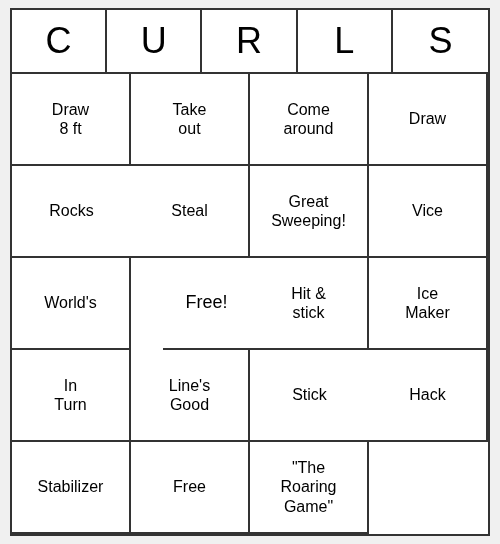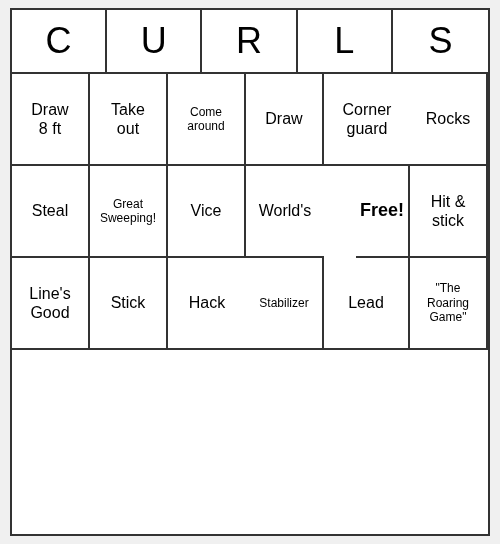--- a/index.html
+++ b/index.html
@@ -36,21 +36,21 @@
       border-right: 2px solid #333;
       font-weight: normal;
     }
 
     .header-cell:last-child {
       border-right: none;
     }
 
     .bingo-grid {
       display: grid;
-      grid-template-columns: repeat(6, 1fr);
+      grid-template-columns: repeat(4, 1fr);
       grid-template-rows: repeat(5, 1fr);
     }
 
     .bingo-cell {
       border-right: 2px solid #333;
       border-bottom: 2px solid #333;
       display: flex;
       align-items: center;
       justify-content: center;
       text-align: center;
@@ -62,58 +62,59 @@
 
     .bingo-cell:nth-child(5n) {
       border-right: none;
     }
 
     .bingo-cell:nth-child(n+21) {
       border-bottom: none;
     }
 
     .bingo-cell.free {
-      font-weight: bold;
+      font-weight: normal;
       font-size: 18px;
       margin-left: 32px;
     }
 
     .bingo-cell.small-text {
-      font-size: 12px;
+      font-size: 16px;
     }
   </style>
 </head>
 <body>
 
 <div class="bingo-card">
   <div class="bingo-header">
     <div class="header-cell">C</div>
     <div class="header-cell">U</div>
     <div class="header-cell">R</div>
     <div class="header-cell">L</div>
     <div class="header-cell">S</div>
   </div>
   <div class="bingo-grid">
 
     <div class="bingo-cell">Draw<br>8 ft</div>
     <div class="bingo-cell">Take<br>out</div>
     <div class="bingo-cell small-text">Come<br>around</div>
     <div class="bingo-cell">Draw</div>
 
-    <div class="bingo-cell">Corner<br>guard</div>
     <div class="bingo-cell">Rocks</div>
     <div class="bingo-cell">Steal</div>
     <div class="bingo-cell small-text">Great<br>Sweeping!</div>
     <div class="bingo-cell">Vice</div>
 
     <div class="bingo-cell">World's</div>
     <div class="bingo-cell free">Free!</div>
     <div class="bingo-cell">Hit &amp;<br>stick</div>
 
+    <div class="bingo-cell">Ice<br>Maker</div>
+    <div class="bingo-cell">In<br>Turn</div>
     <div class="bingo-cell">Line's<br>Good</div>
     <div class="bingo-cell">Stick</div>
 
     <div class="bingo-cell">Hack</div>
     <div class="bingo-cell small-text">Stabilizer</div>
-    <div class="bingo-cell">Lead</div>
+    <div class="bingo-cell">Free</div>
     <div class="bingo-cell small-text">"The<br>Roaring<br>Game"</div>
   </div>
 </div>
 
 </body></html>

